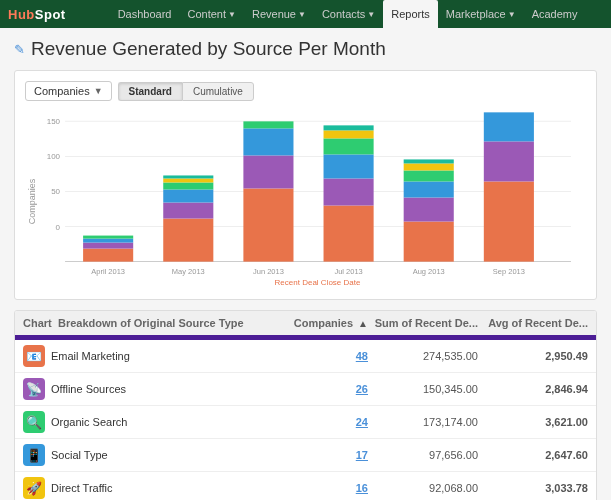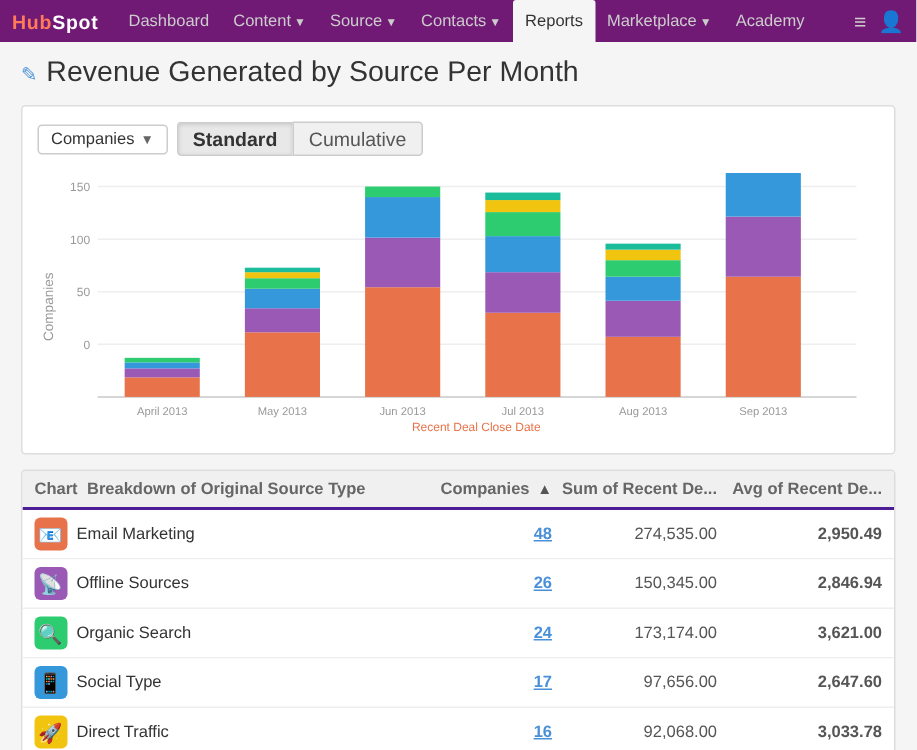--- a/index.html
+++ b/index.html
@@ -1,25 +1,26 @@
 <!DOCTYPE html>
 <html><head>
   <meta charset="utf-8">
   <style>
     * { box-sizing: border-box; margin: 0; padding: 0; }
     body { font-family: Arial, sans-serif; font-size: 12px; background: #f5f5f5; width: 611px; height: 500px; overflow: hidden; }
 
     
     .topnav {
-      background: #701a75;
+      background: #14532d;
       height: 28px;
       display: flex;
       align-items: center;
       padding: 0 8px;
       color: #ccc;
+      gap: 32px;
     }
     .topnav-logo {
       font-weight: bold;
       font-size: 13px;
       color: #ff7a59;
       margin-right: 12px;
       letter-spacing: 0.5px;
     }
     .topnav-logo span { color: white; }
     .topnav-items {
@@ -93,21 +94,21 @@
       gap: 4px;
     }
     .dropdown-btn .caret { font-size: 9px; color: #666; }
     .btn-group {
       display: flex;
     }
     .toggle-btn {
       background: #f0f0f0;
       border: 1px solid #ccc;
       padding: 3px 10px;
-      font-size: 13px;
+      font-size: 10px;
       cursor: pointer;
       color: #555;
     }
     .toggle-btn:first-child { border-radius: 3px 0 0 3px; border-right: none; }
     .toggle-btn:last-child { border-radius: 0 3px 3px 0; }
     .toggle-btn.active { background: #e8e8e8; color: #333; font-weight: bold; box-shadow: inset 0 1px 3px rgba(0,0,0,0.15); }
 
     
     .chart-area {
       position: relative;
@@ -118,21 +119,21 @@
     
     .table-card {
       background: white;
       border: 1px solid #ddd;
       border-radius: 3px;
       overflow: hidden;
     }
     .table-header {
       display: flex;
       background: #f0f0f0;
-      border-bottom: 2px solid #4c1d95;
+      border-bottom: 5px solid #4c1d95;
       padding: 6px 8px;
       font-size: 11px;
       color: #666;
       font-weight: bold;
     }
     .col-chart { width: 35px; }
     .col-source { flex: 1; }
     .col-companies { width: 90px; text-align: right; color: #666; }
     .col-sum { width: 110px; text-align: right; }
     .col-avg { width: 110px; text-align: right; }
@@ -171,21 +172,21 @@
   </div>
   <div class="topnav-items">
     <div class="nav-item">
         <span>Dashboard</span>
       </div>
     <div class="nav-item">
         <span>Content</span>
         <span class="arrow">▼</span>
       </div>
     <div class="nav-item">
-        <span>Source</span>
+        <span>Revenue</span>
         <span class="arrow">▼</span>
       </div>
     <div class="nav-item">
         <span>Contacts</span>
         <span class="arrow">▼</span>
       </div>
     <div class="nav-item active">
         <span>Reports</span>
       </div>
     <div class="nav-item">

